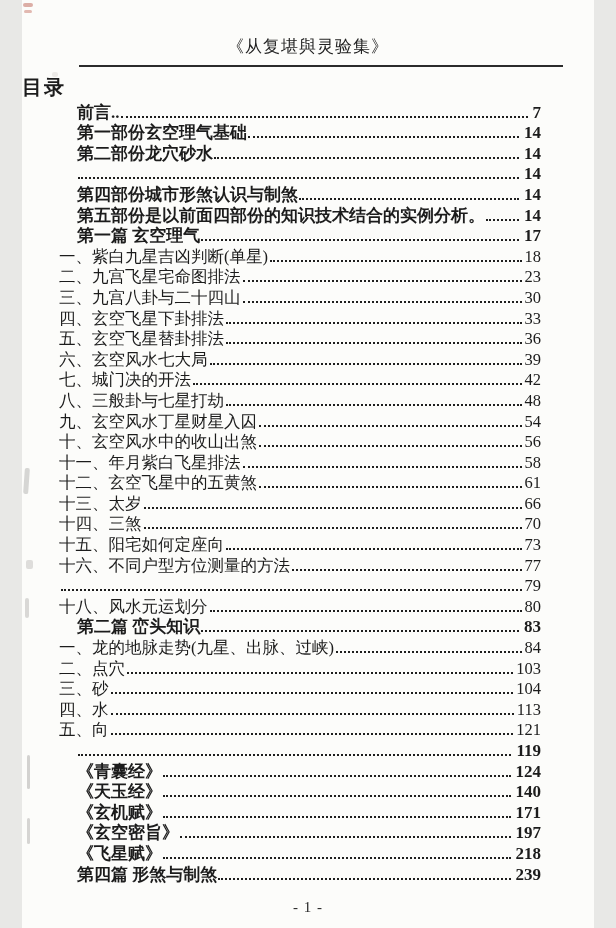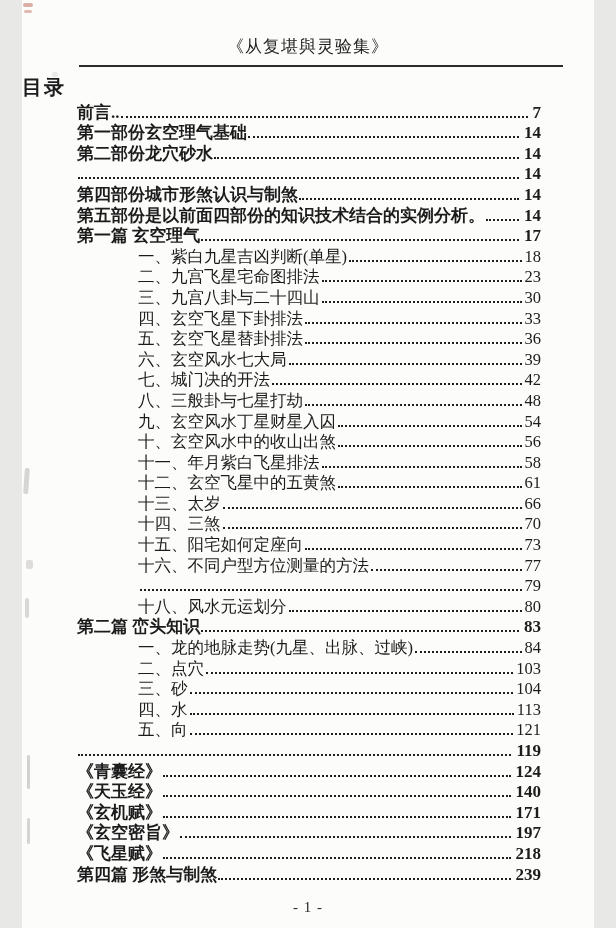--- a/index.html
+++ b/index.html
@@ -48,21 +48,21 @@
     flex:1;
     border-bottom:2px dotted #1e1e1e;
     margin:0 3px 4px 2px;
     min-width:10px;
   }
   .row .pagenum{
     white-space:nowrap;
     text-align:right;
   }
   .row.lvl0{padding-left:55px;}
-  .row.lvl1{padding-left:116px;font-size:16.5px;}
+  .row.lvl1{padding-left:37px;font-size:16.5px;}
   .row.bold{font-weight:bold;}
   .row.bold .leader{margin-left:1px;margin-right:5px;}
   .footer{
     position:absolute;
     left:0;right:0;bottom:12px;
     text-align:center;
     font-size:15px;
     letter-spacing:1px;
     color:#2a2a2a;
   }

